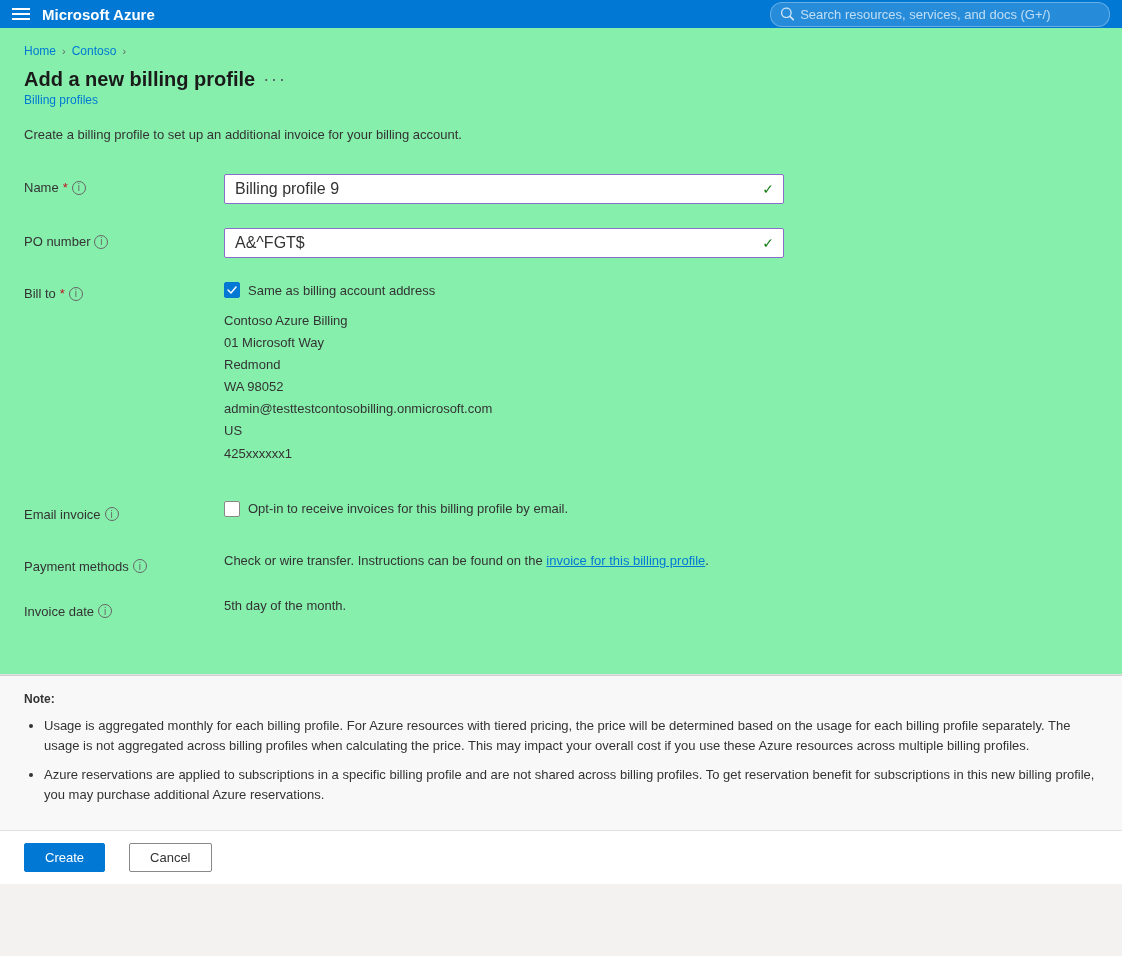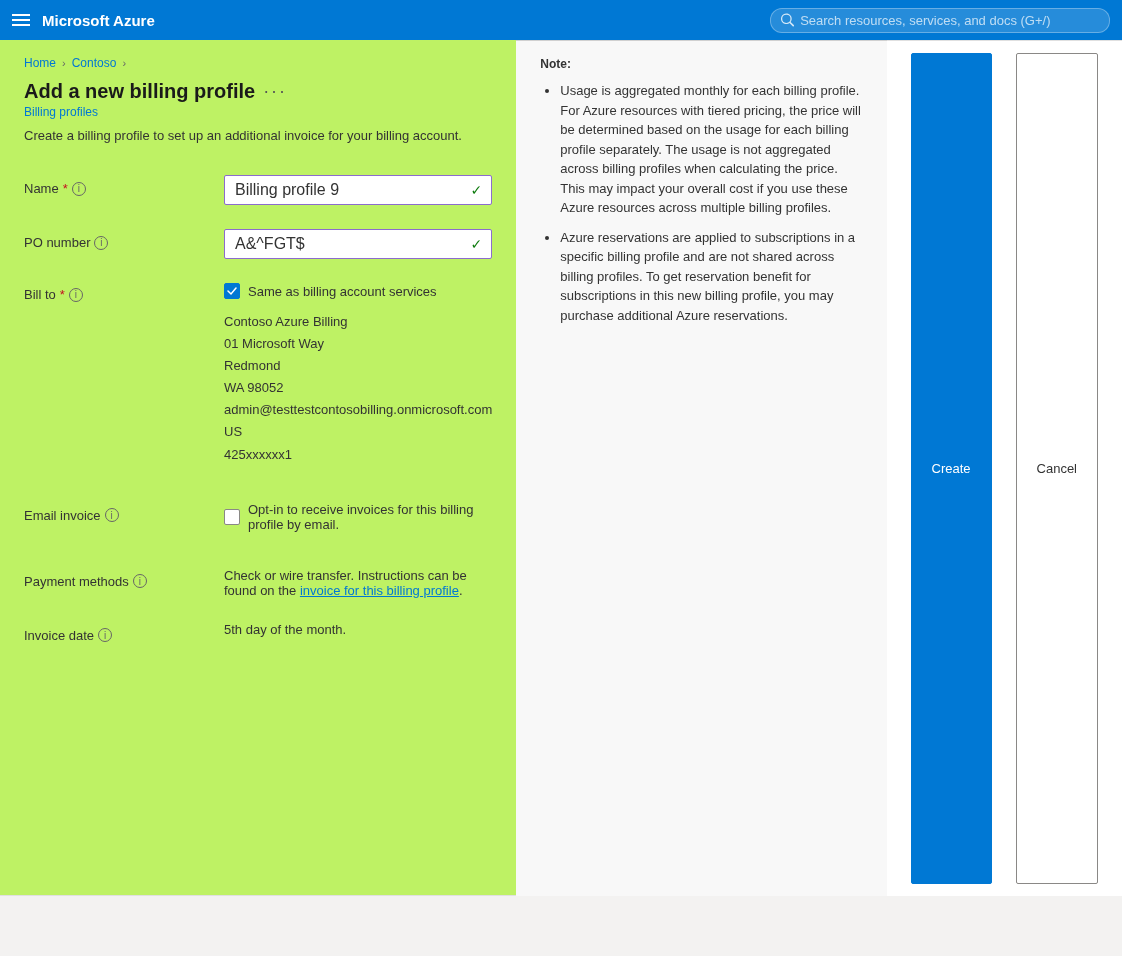--- a/index.html
+++ b/index.html
@@ -1,21 +1,21 @@
 <!DOCTYPE html>
 <html><head>
   <meta charset="utf-8">
   <style>
     * { box-sizing: border-box; margin: 0; padding: 0; }
     body { font-family: 'Segoe UI', sans-serif; font-size: 13px; color: #333; background: #f3f2f1; }
 
     
     .top-nav {
       background: #0078d4;
-      height: 40px;
+      height: 28px;
       display: flex;
       align-items: center;
       padding: 0 12px;
       gap: 12px;
     }
     .hamburger {
       display: flex; flex-direction: column; gap: 3px; cursor: pointer;
     }
     .hamburger span { width: 18px; height: 2px; background: white; display: block; }
     .nav-title { color: white; font-size: 15px; font-weight: 600; }
@@ -31,24 +31,24 @@
     }
     .search-bar input {
       background: transparent; border: none; outline: none;
       color: rgba(255,255,255,0.85); font-size: 13px; width: 100%;
     }
     .search-bar input::placeholder { color: rgba(255,255,255,0.7); }
     .search-icon-svg { color: rgba(255,255,255,0.7); }
 
     
     .main-wrapper {
-      background: #bef264;
+      background: #86efac;
       min-height: calc(956px - 40px - 60px);
       display: flex;
-      flex-direction: row;
+      flex-direction: column;
     }
 
     
     .content {
       flex: 1;
       padding: 16px 24px;
       border-bottom: 1px solid #e0e0e0;
     }
 
     
@@ -59,21 +59,21 @@
     .breadcrumb a { color: #0078d4; text-decoration: none; }
     .breadcrumb-sep { color: #666; font-size: 11px; }
 
     
     .page-title-row {
       display: flex; align-items: center; gap: 8px;
       margin-bottom: 2px;
     }
     .page-title { font-size: 20px; font-weight: 600; color: #1a1a1a; }
     .more-options { font-size: 18px; color: #555; cursor: pointer; letter-spacing: 2px; }
-    .page-subtitle { font-size: 12px; color: #0078d4; margin-bottom: 9px; cursor: pointer; }
+    .page-subtitle { font-size: 12px; color: #0078d4; margin-bottom: 20px; cursor: pointer; }
 
     .description { font-size: 13px; color: #333; margin-bottom: 20px; }
 
     
     .form-section { display: flex; flex-direction: column; gap: 0; }
 
     .form-row {
       display: flex;
       align-items: flex-start;
       padding: 12px 0;
@@ -242,21 +242,21 @@
           <span class="required"> *</span>
           <span class="info-icon">i</span>
         </div>
         <div class="form-control">
           <div class="checkbox-row">
             <div class="checkbox-blue">
               <svg viewBox="0 0 10 10" fill="white">
                 <path d="M1 5l3 3 5-6" stroke="white" stroke-width="1.5" fill="none" stroke-linecap="round"></path>
               </svg>
             </div>
-            <span>Same as billing account services</span>
+            <span>Same as billing account address</span>
           </div>
           <div class="address-block">
             <div>Contoso Azure Billing</div>
             <div>01 Microsoft Way</div>
             <div>Redmond</div>
             <div>WA 98052</div>
             <div>admin@testtestcontosobilling.onmicrosoft.com</div>
             <div>US</div>
             <div>425xxxxxx1</div>
           </div>

